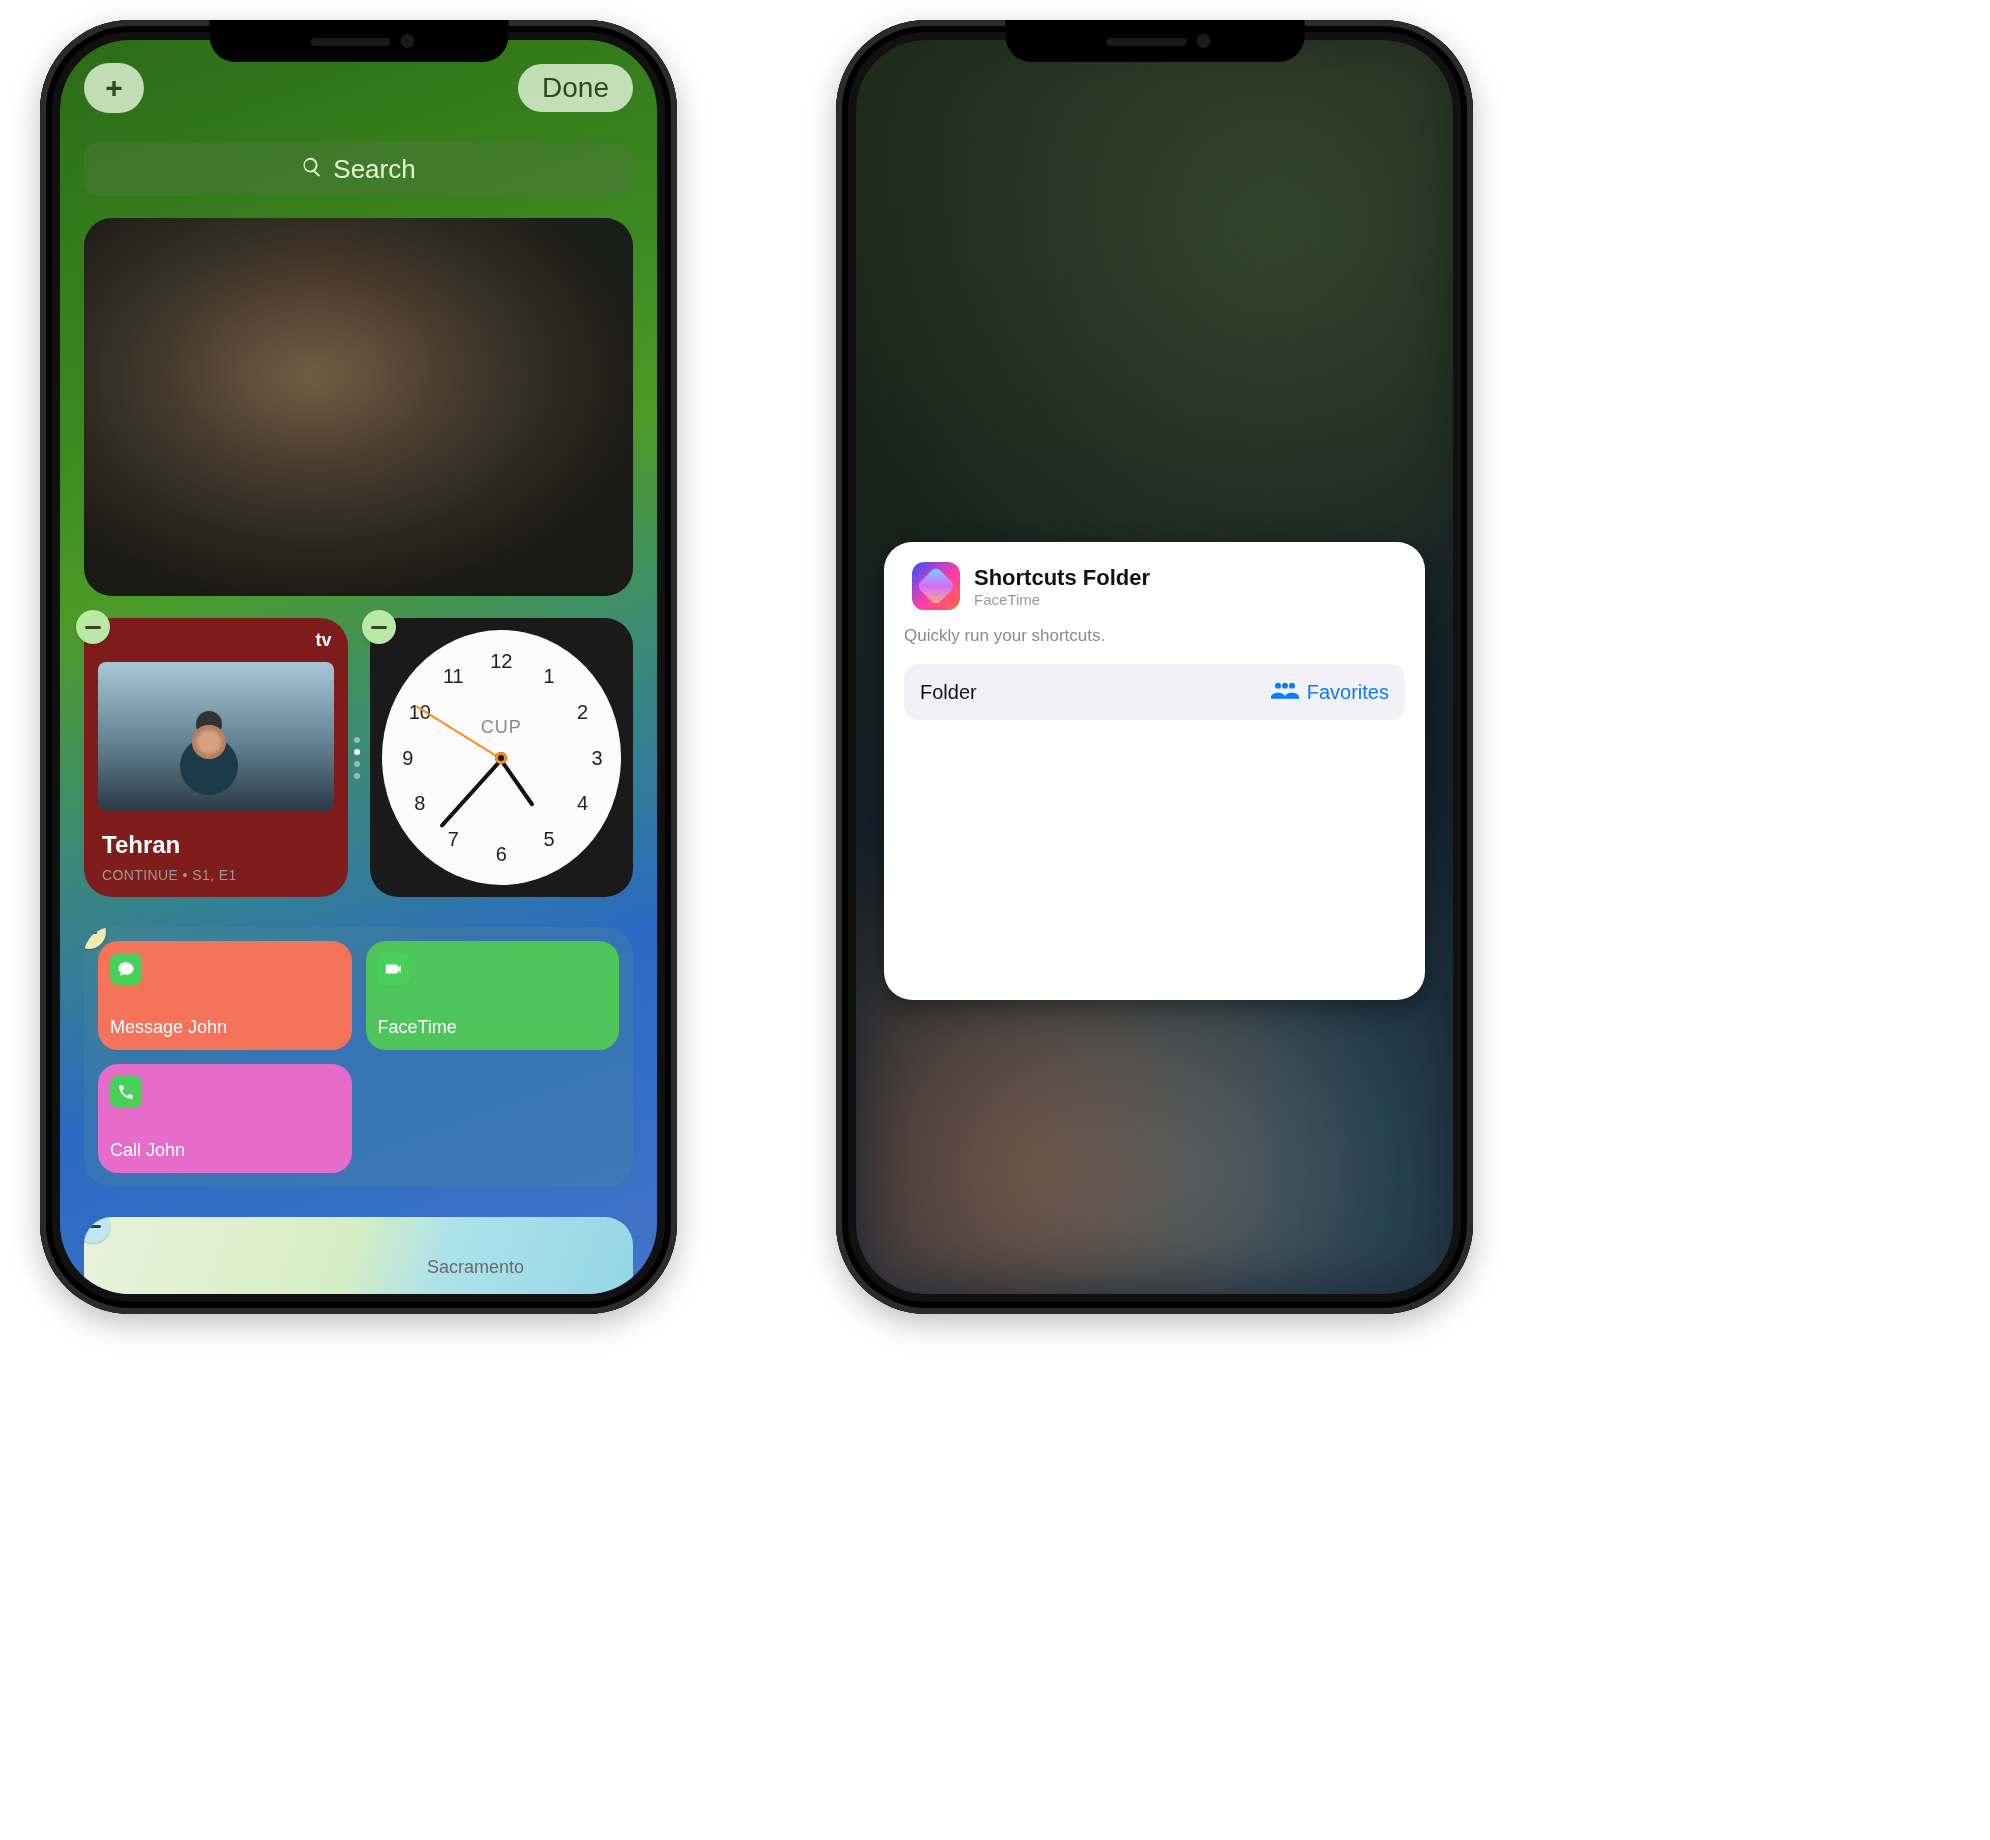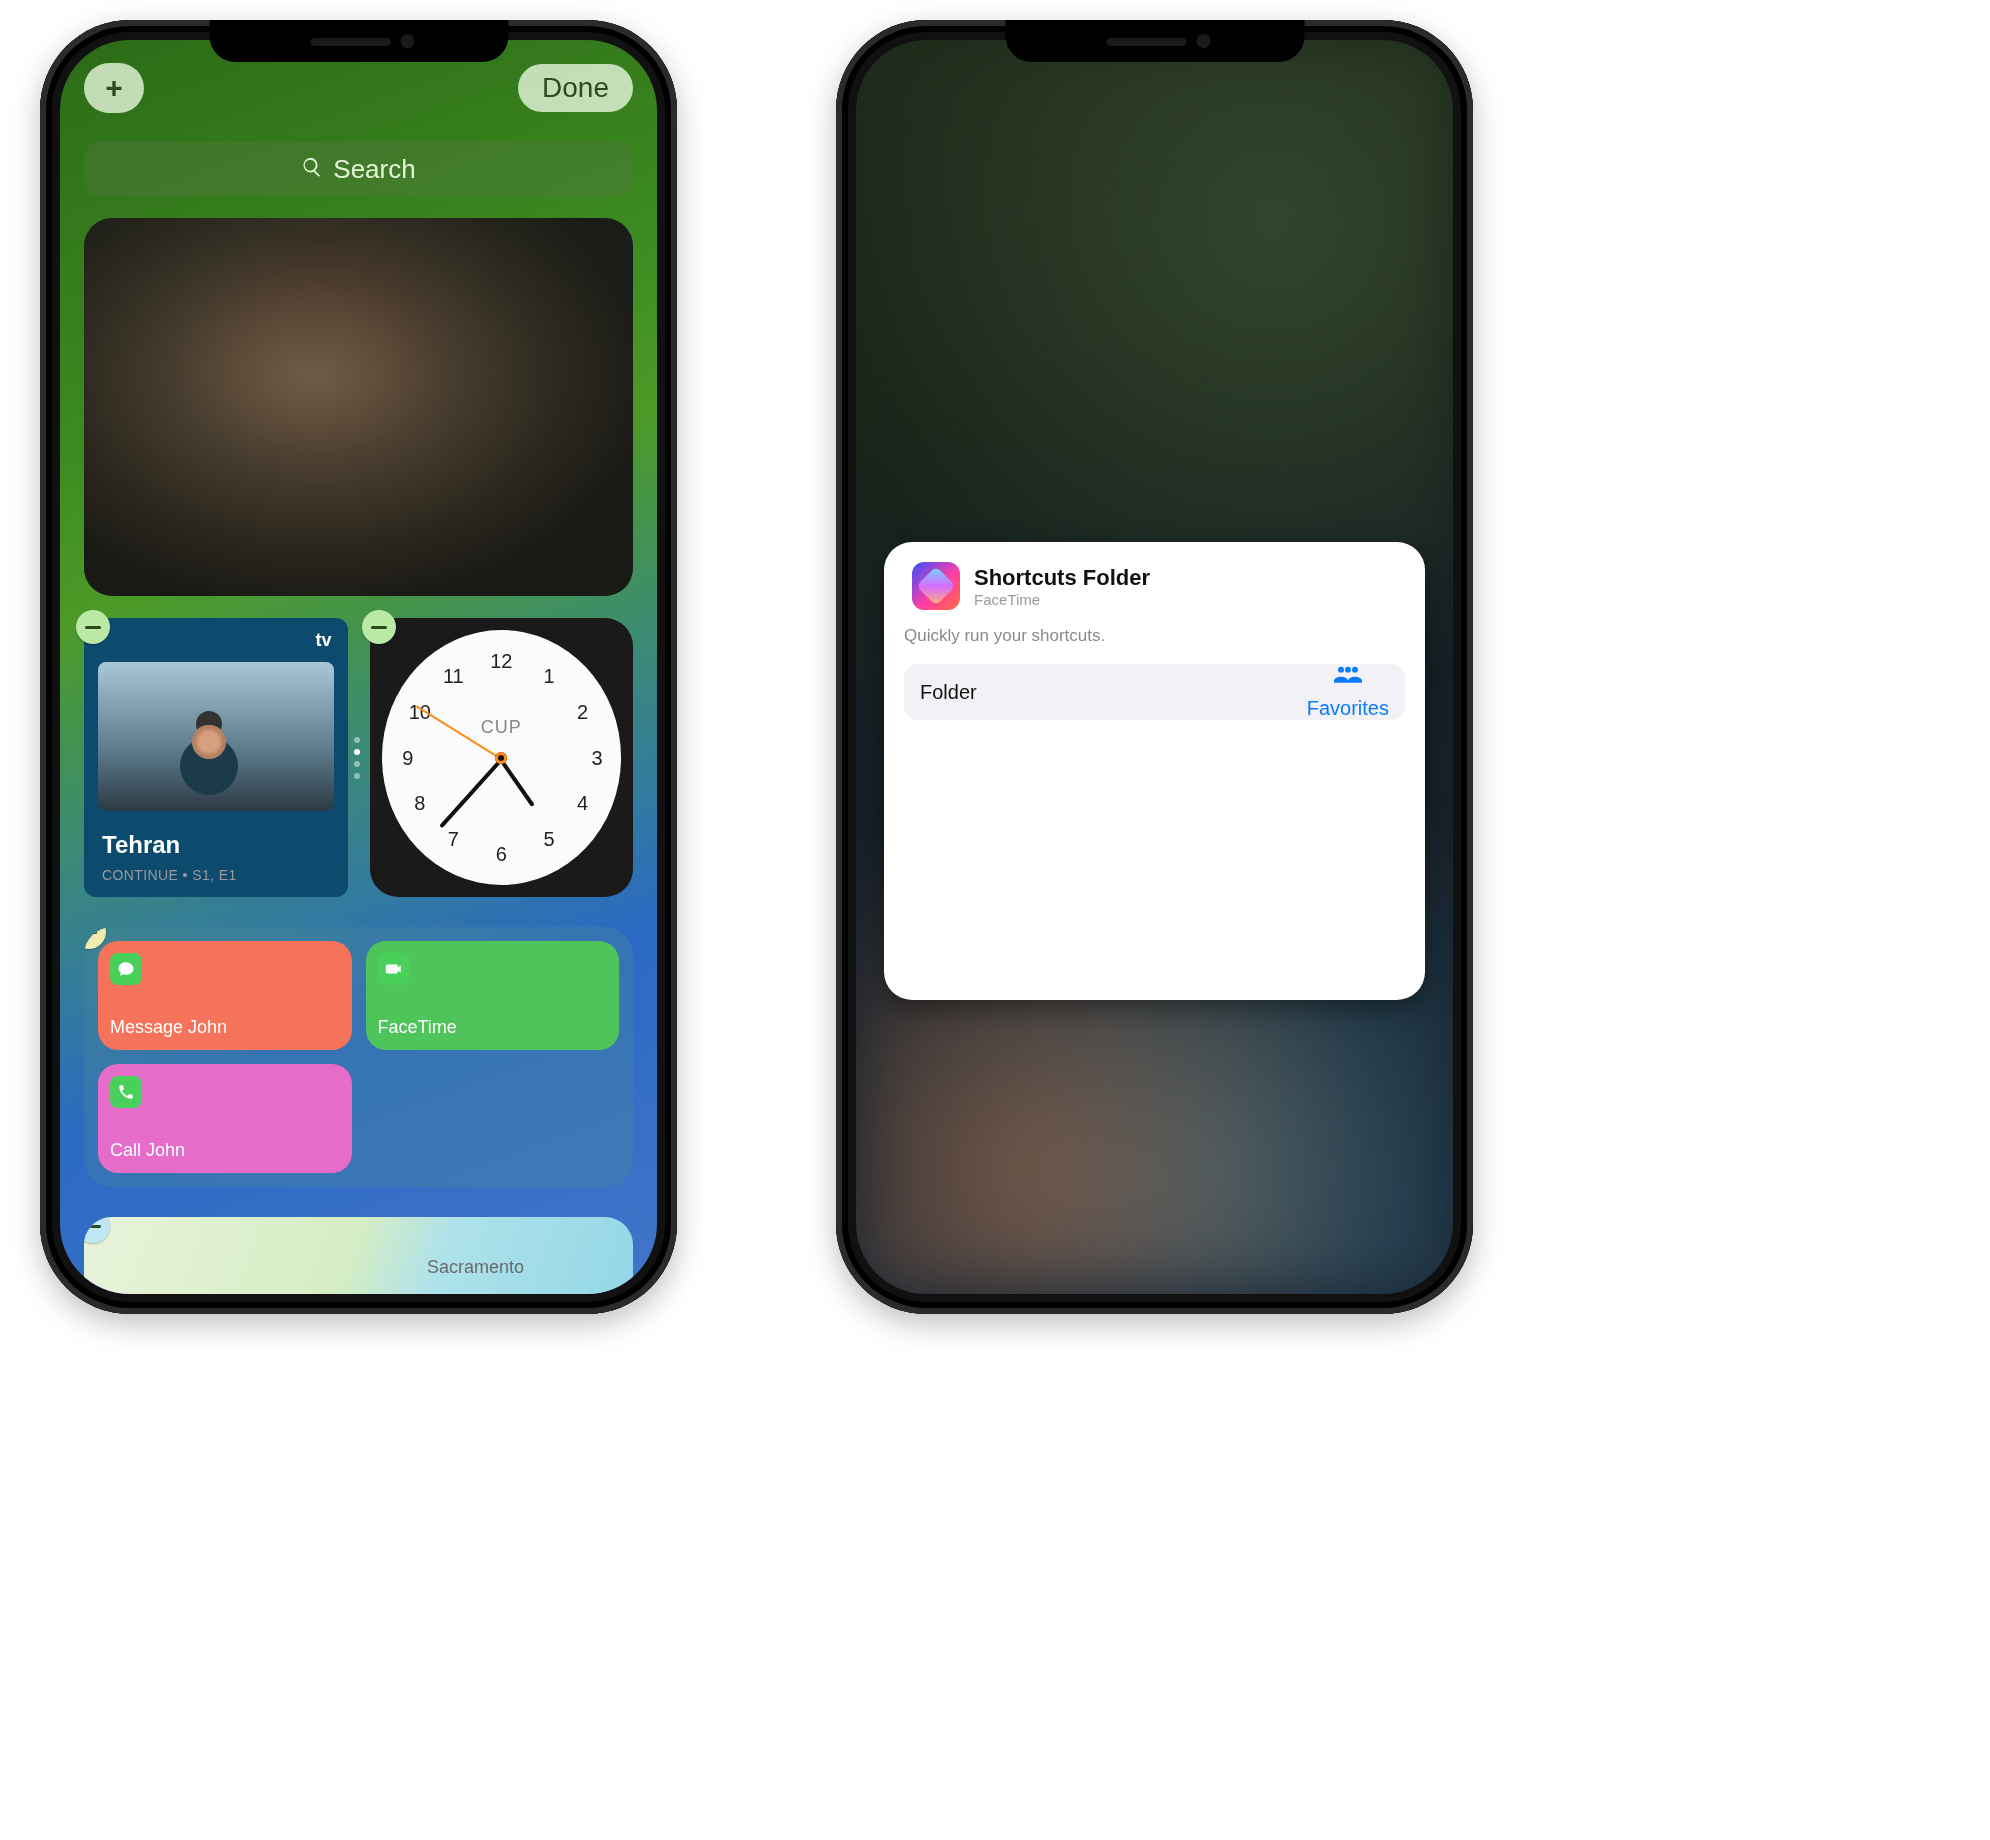--- a/index.html
+++ b/index.html
@@ -119,23 +119,23 @@
     background:
       radial-gradient(ellipse at 42% 42%, #6b5842 0%, #4a3a2c 30%, #2c2218 55%, #181410 75%);
     opacity: 0.9;
   }
 
   .row2 { display:flex; gap: 22px; margin-top: 22px; }
   .row2 .cell { flex:1; position:relative; }
 
   .wg-tv {
     height: 279px;
-    background: #0c4a6e;
+    background: #7f1d1d;
     color:#fff;
-    border-radius: 12px;
+    border-radius: 28px;
     position: relative;
     overflow: hidden;
   }
   .wg-tv .logo { position:absolute; top:12px; right:16px; color:#fff; font-size:18px; font-weight:600; }
   .wg-tv .still {
     position:absolute; left:14px; right:14px; top:44px; height:149px;
     border-radius: 8px;
     background: linear-gradient(180deg,#a7c6d6 0%, #5c7a8a 60%, #2c3a44 100%);
     overflow:hidden;
   }
@@ -246,21 +246,21 @@
   .sheet-h .sub { font-size:15px; color:#9a9a9a; }
   .sheet-desc { margin-top:16px; font-size:17px; color:#8a8a8a; }
   .sheet-row {
     margin-top:18px;
     background:#f2f2f6; border-radius:14px;
     height:56px; display:flex; align-items:center; justify-content:space-between;
     padding: 0 16px;
     font-size:20px;
   }
   .sheet-row .key { color:#111; }
-  .sheet-row .val { color:#0a7aff; display:flex; align-items:center; gap:8px;flex-direction:column; }
+  .sheet-row .val { color:#0a7aff; display:flex; align-items:center; gap:8px; }
   .peopleicon svg { width:28px; height:20px; fill:#0a7aff; }
 </style>
 </head>
 <body>
 
 <div class="canvas">
 
   <div class="phone left">
     <div class="notch"></div>
     <div class="screen">

